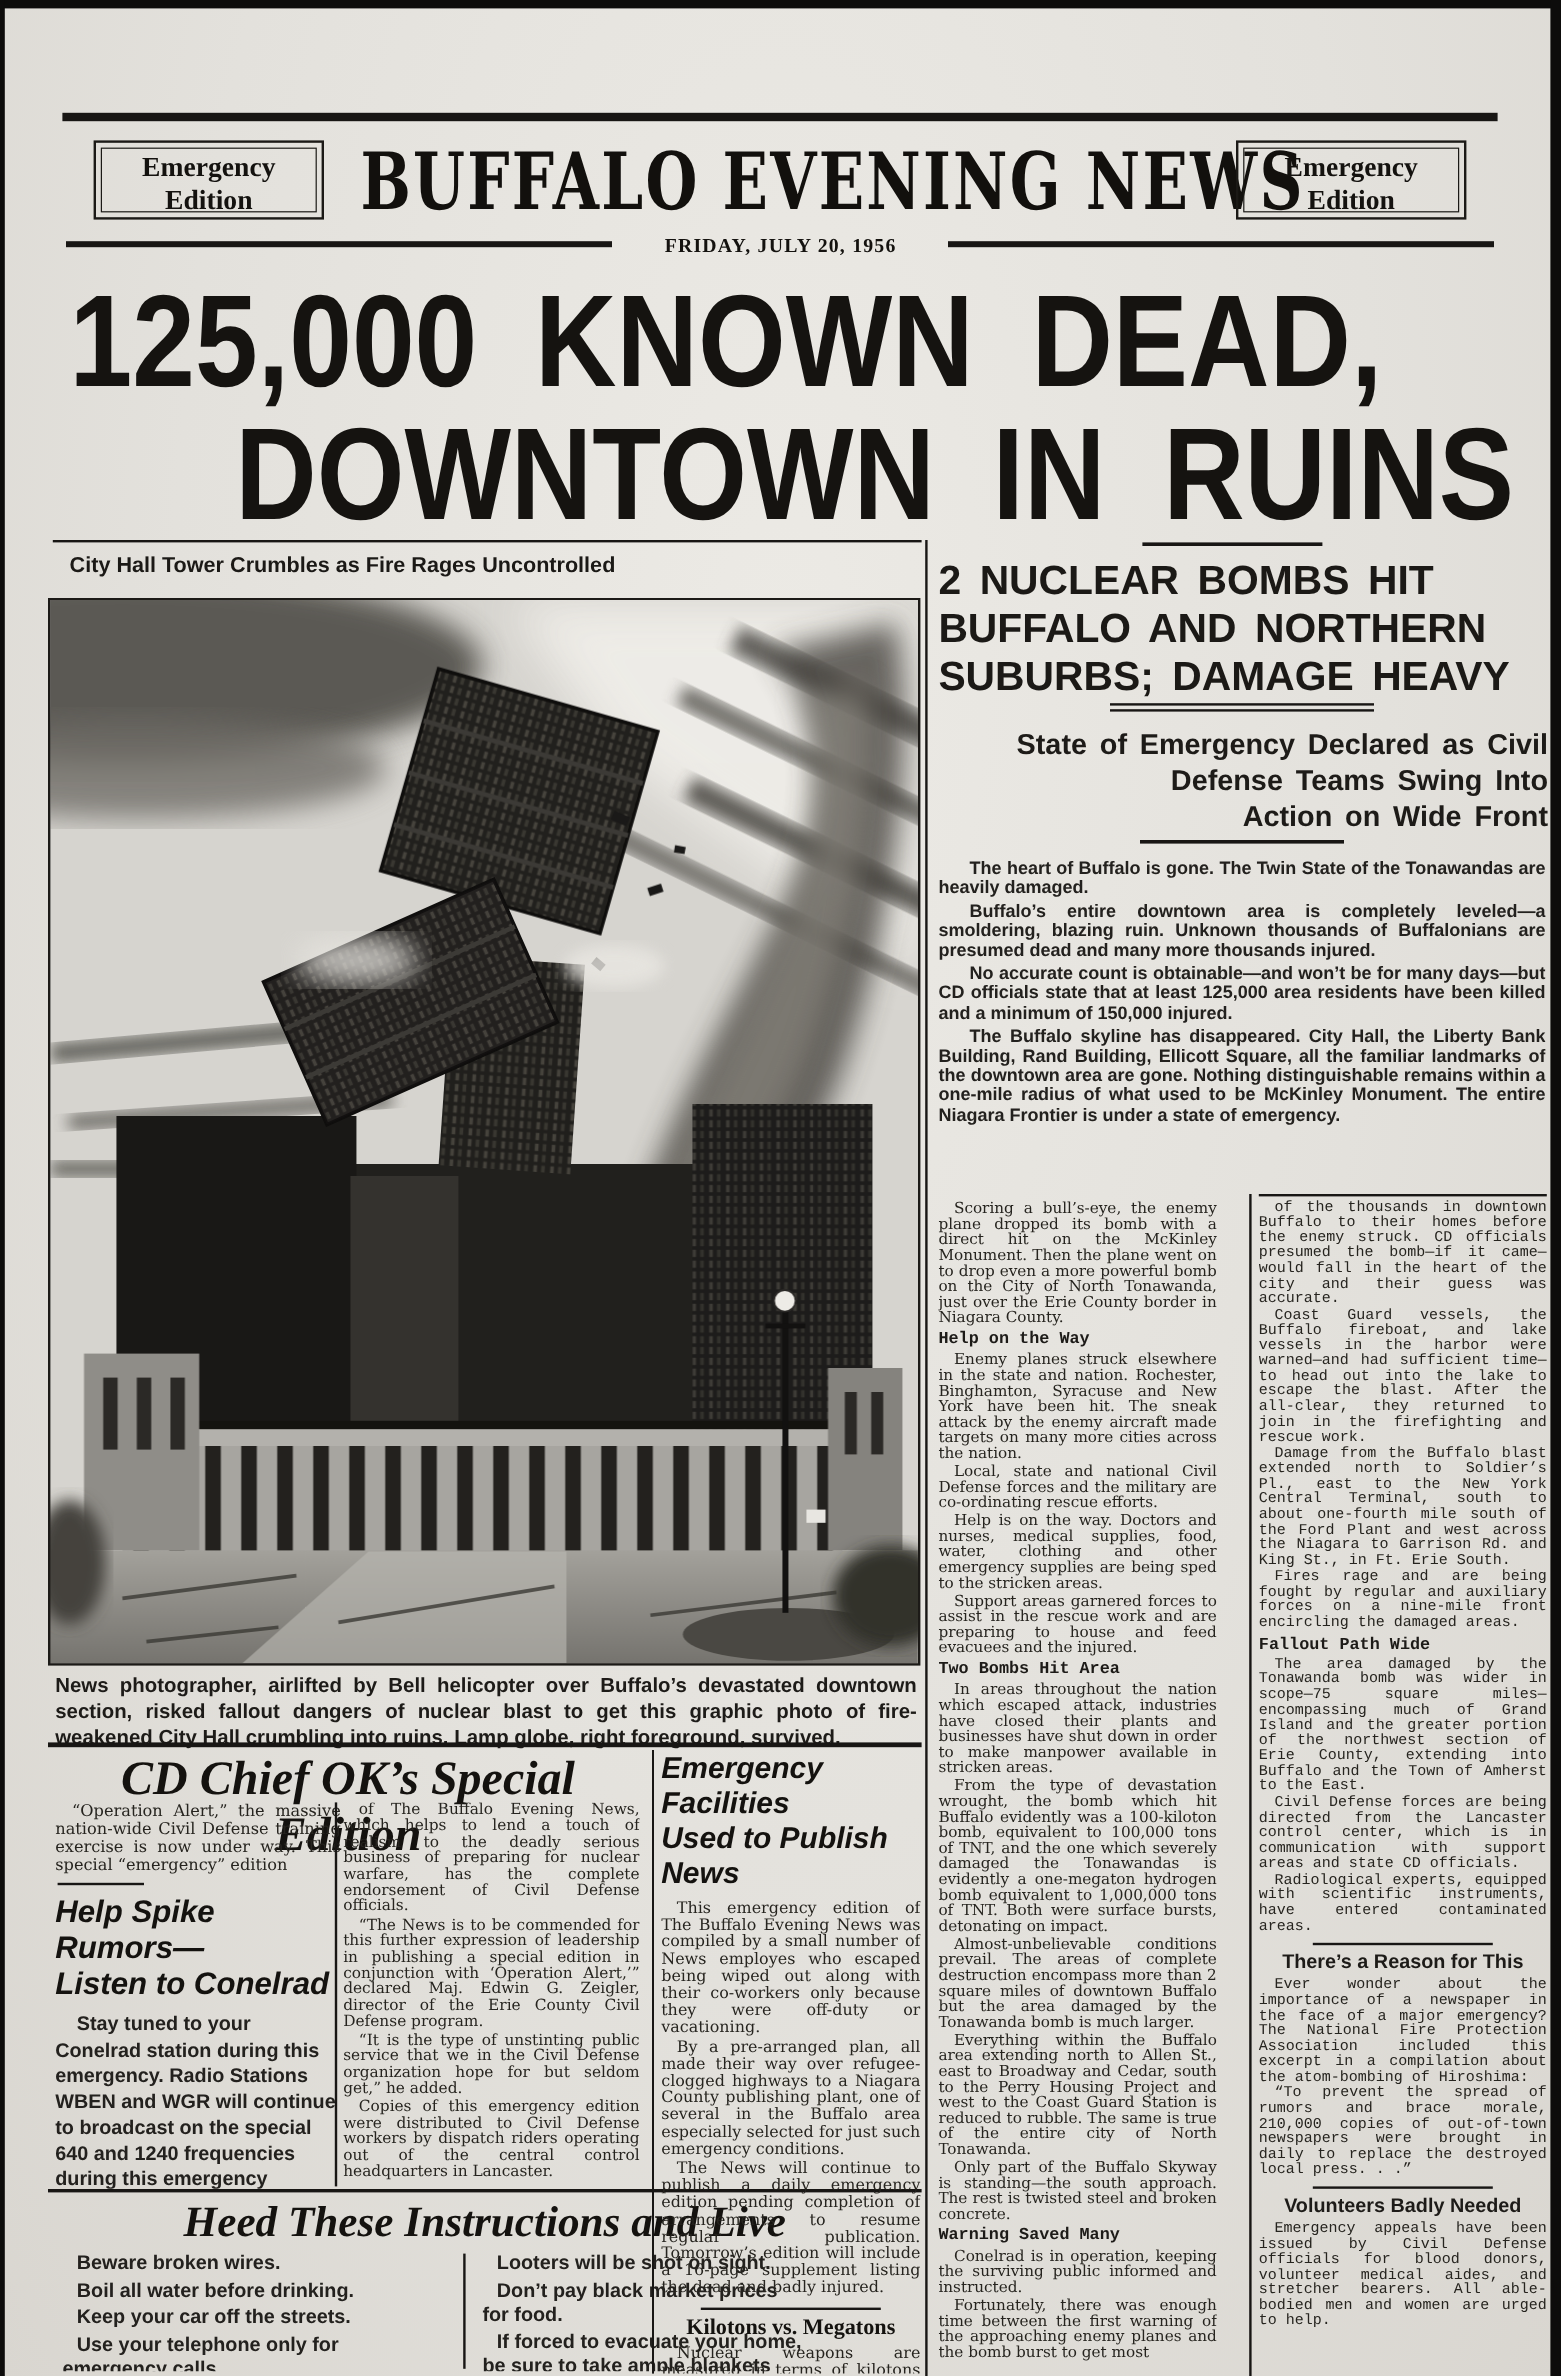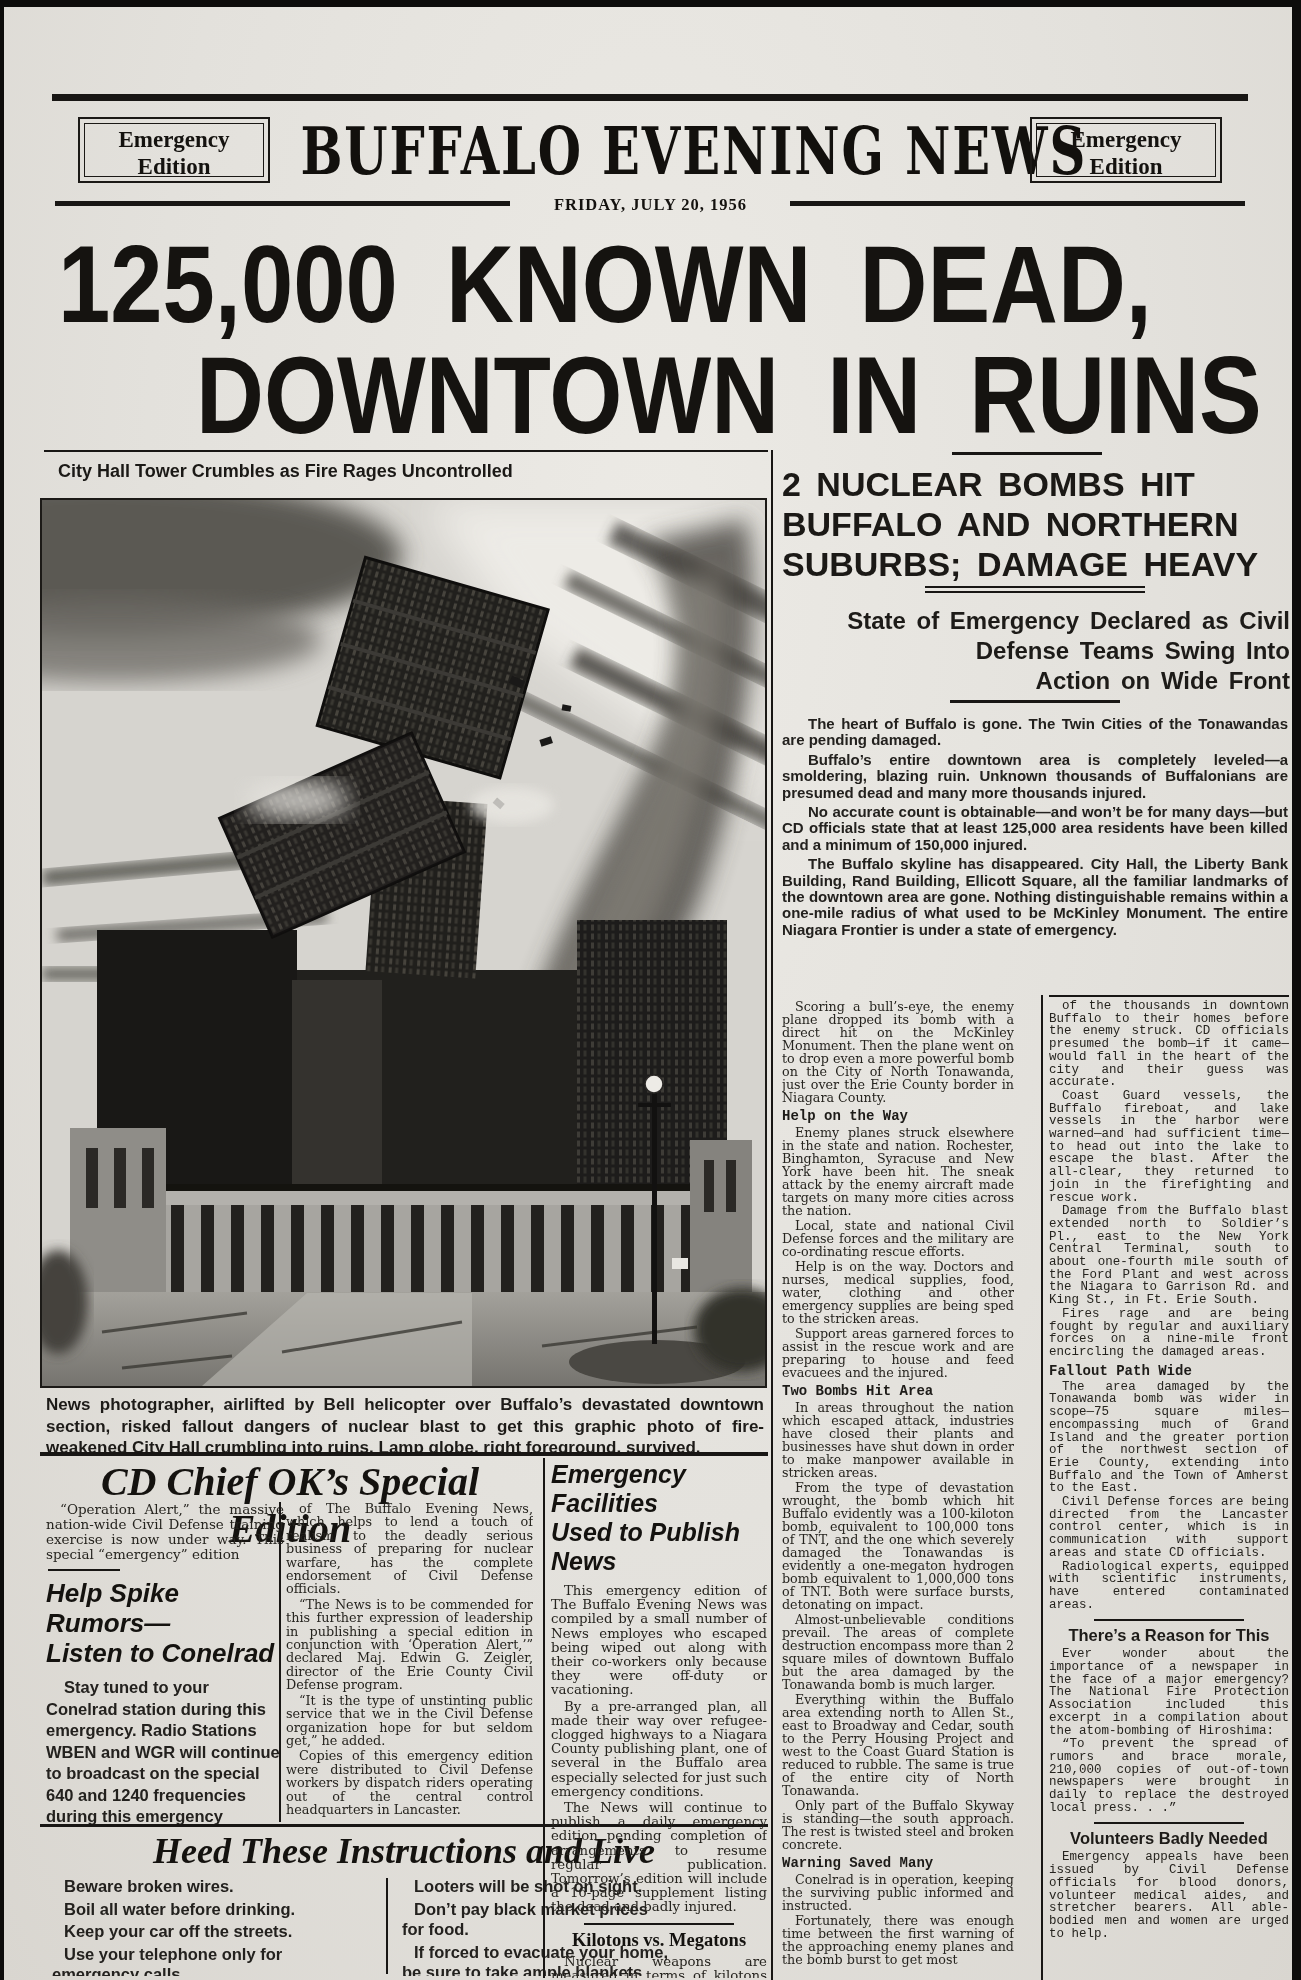--- a/index.html
+++ b/index.html
@@ -253,21 +253,21 @@
   <div class="rule" style="left:925px;top:591px;width:220px;height:2px"></div>
 
   <div class="abs rsub" style="left:782px;top:606px;width:508px">
     <div>State of Emergency Declared as Civil</div>
     <div>Defense Teams Swing Into</div>
     <div>Action on Wide Front</div>
   </div>
   <div class="rule" style="left:950px;top:700px;width:170px;height:3px"></div>
 
   <div class="abs lead" style="left:782px;top:716px;width:506px;height:278px;overflow:hidden">
-    <p>The heart of Buffalo is gone.  The Twin Cities of the Tonawandas are pending damaged.</p>
+    <p>The heart of Buffalo is gone.  The Twin State of the Tonawandas are heavily damaged.</p>
     <p>Buffalo’s entire downtown area is completely leveled—a smoldering, blazing ruin.  Unknown thousands of Buffalonians are presumed dead and many more thousands injured.</p>
     <p>No accurate count is obtainable—and won’t be for many days—but CD officials state that at least 125,000 area residents have been killed and a minimum of 150,000 injured.</p>
     <p>The Buffalo skyline has disappeared.  City Hall, the Liberty Bank Building, Rand Building, Ellicott Square, all the familiar landmarks of the downtown area are gone. Nothing distinguishable remains within a one-mile radius of what used to be McKinley Monument.  The entire Niagara Frontier is under a state of emergency.</p>
   </div>
 
   <div class="rule" style="left:1041px;top:995px;width:2px;height:985px"></div>
   <div class="rule" style="left:1049px;top:995px;width:240px;height:2px"></div>
 
   <div class="abs bod c1" style="left:782px;top:1000px;width:232px;height:978px;overflow:hidden">
     <p>Scoring a bull’s-eye, the enemy plane dropped its bomb with a direct hit on the McKinley Monument. Then the plane went on to drop even a more powerful bomb on the City of North Tonawanda, just over the Erie County border in Niagara County.</p>

